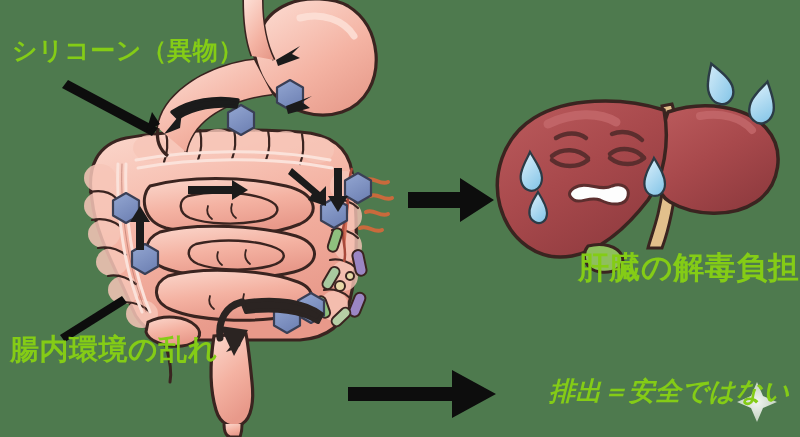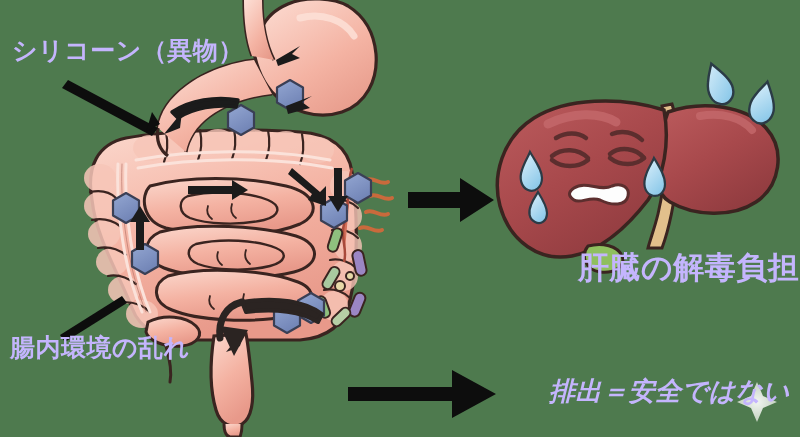--- a/index.html
+++ b/index.html
@@ -20,35 +20,35 @@
     background: #4e7a4e;
   }
   .svg-stage {
     position: absolute;
     inset: 0;
     width: 800px;
     height: 437px;
   }
   .label {
     position: absolute;
-    color: #c4b5fd;
+    color: #84cc16;
     font-weight: 700;
     white-space: nowrap;
     letter-spacing: 0.5px;
     line-height: 1;
   }
   #label-silicone {
     left: 12px;
     top: 38px;
     font-size: 25px;
   }
   #label-gut {
     left: 10px;
     top: 335px;
-    font-size: 25px;
+    font-size: 29px;
   }
   #label-liver {
     left: 578px;
     top: 252px;
     font-size: 31px;
   }
   #label-excretion {
     left: 549px;
     top: 378px;
     font-size: 26px;

